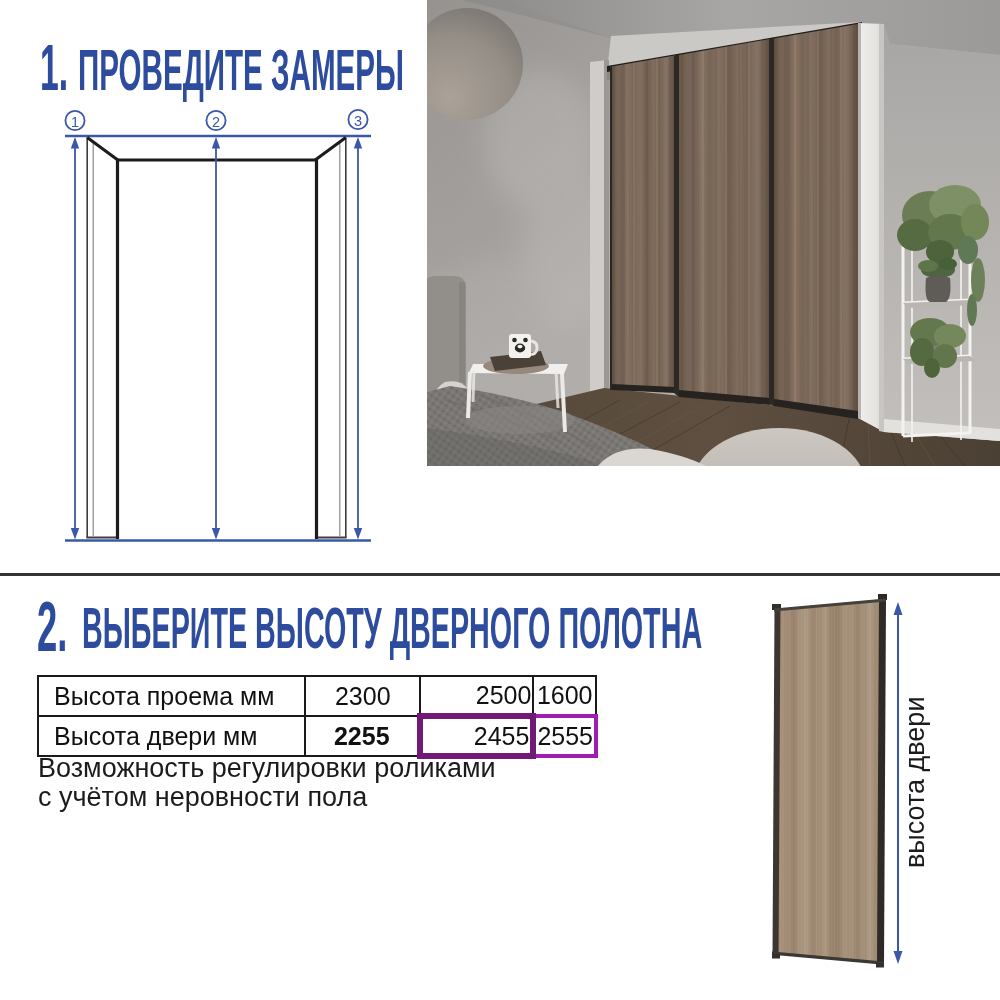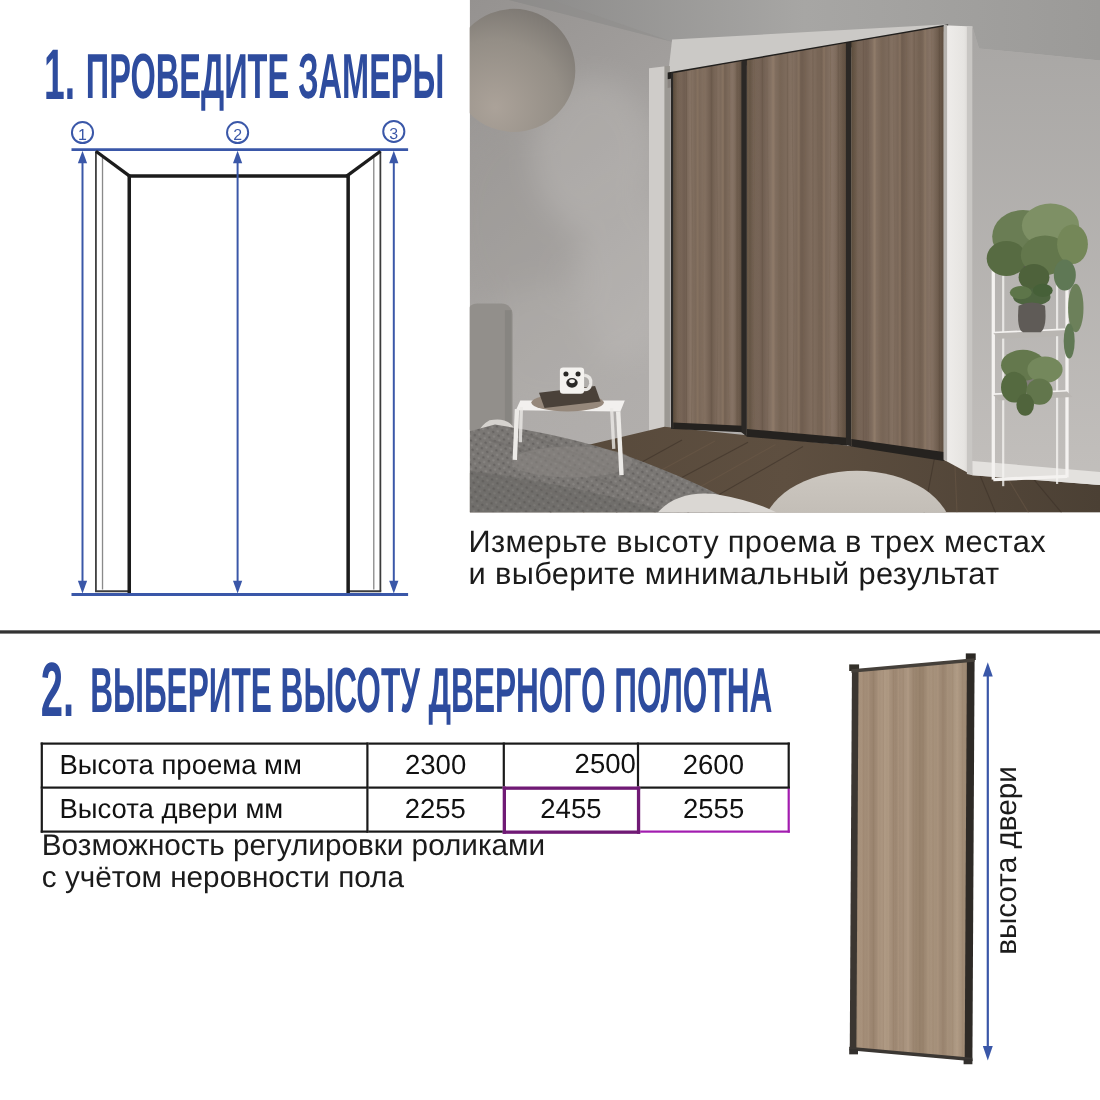--- a/index.html
+++ b/index.html
@@ -307,43 +307,40 @@
     <g>
       <path d="M531 341 q7 1 6 8 q-1 6 -7 5" fill="none" stroke="#e8e6e3" stroke-width="3"></path>
       <rect x="509" y="334" width="22" height="24" rx="3" fill="#f4f2ef"></rect>
       <circle cx="514.5" cy="340" r="2.3" fill="#2a2826"></circle>
       <circle cx="525.5" cy="340" r="2.3" fill="#2a2826"></circle>
       <ellipse cx="520" cy="348" rx="5.2" ry="4.4" fill="#2a2826"></ellipse>
       <ellipse cx="520" cy="346.6" rx="2.6" ry="1.8" fill="#f4f2ef"></ellipse>
     </g>
   </svg>
 
-  <div class="abs body-txt" style="left:426px;top:478px;letter-spacing:0.3px;">
-    Измерьте высоту проема в трех местах<br>и выберите минимальный результат
-  </div>
 
   <div class="abs" style="left:0;top:573px;width:1000px;height:2.5px;background:#333333;"></div>
 
   <div class="abs h-num" style="left:37px;top:592px;font-size:70px;">2.</div>
 
   <div class="abs h-txt" style="left:82px;top:599px;transform:scaleX(0.495);">ВЫБЕРИТЕ ВЫСОТУ ДВЕРНОГО ПОЛОТНА</div>
 
-  <table class="abs" style="left:37px;top:675px;width:681px;height:81px;border-collapse:collapse;font-size:25px;color:#111;">
+  <table class="abs" style="left:37px;top:675px;width:561px;height:81px;border-collapse:collapse;font-size:25px;color:#111;">
     <tbody>
         <tr style="height:40px;">
       <td style="border:2px solid #1a1a1a;width:278px;padding-left:15px;">Высота проема мм</td>
       <td style="border:2px solid #1a1a1a;width:120px;text-align:center;margin-top:15px;">2300</td>
       <td style="border:2px solid #1a1a1a;width:118px;text-align:right;">2500</td>
-      <td style="border:2px solid #1a1a1a;text-align:center;">2600</td>
+      <td style="border:2px solid #1a1a1a;text-align:center;">1600</td>
     </tr>
     <tr style="height:40px;">
       <td style="border:2px solid #1a1a1a;padding-left:15px;margin-left:36px;">Высота двери мм</td>
-      <td style="border:2px solid #1a1a1a;text-align:center;">2255</td>
-      <td style="border:3px solid #701a75;text-align:center;">2455</td>
-      <td style="border:2px solid #a21caf;text-align:center;">2555</td>
+      <td style="border:2px solid #1a1a1a;text-align:center;font-weight:bold;">2255</td>
+      <td style="border:6px solid #701a75;text-align:right;">2455</td>
+      <td style="border:4px solid #a21caf;text-align:center;">2555</td>
     </tr>
   </tbody>
     </table>
 
   <div class="abs body-txt" style="left:38px;top:754px;font-size:27px;">
     Возможность регулировки роликами<br>с учётом неровности пола
   </div>
 
   <svg class="abs" style="left:740px;top:585px;" width="260" height="400" viewBox="740 585 260 400">
     <defs>

